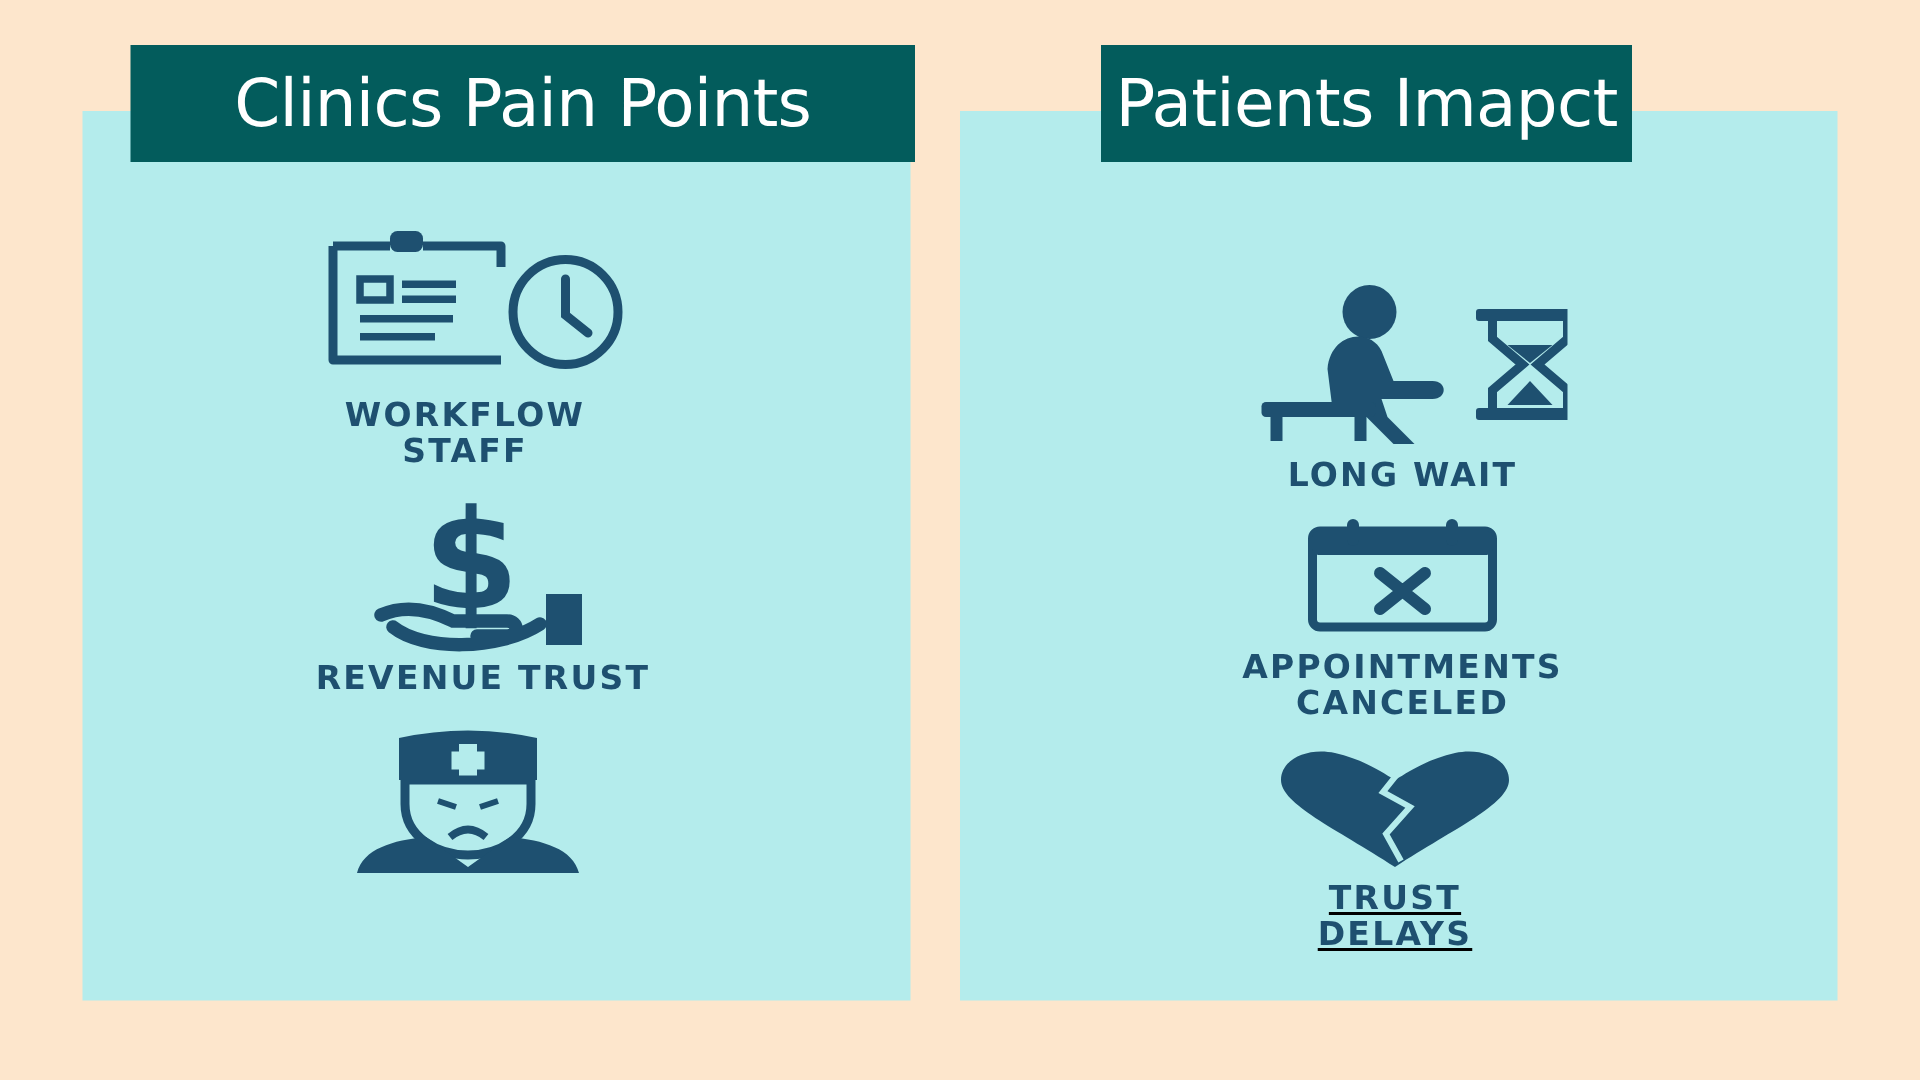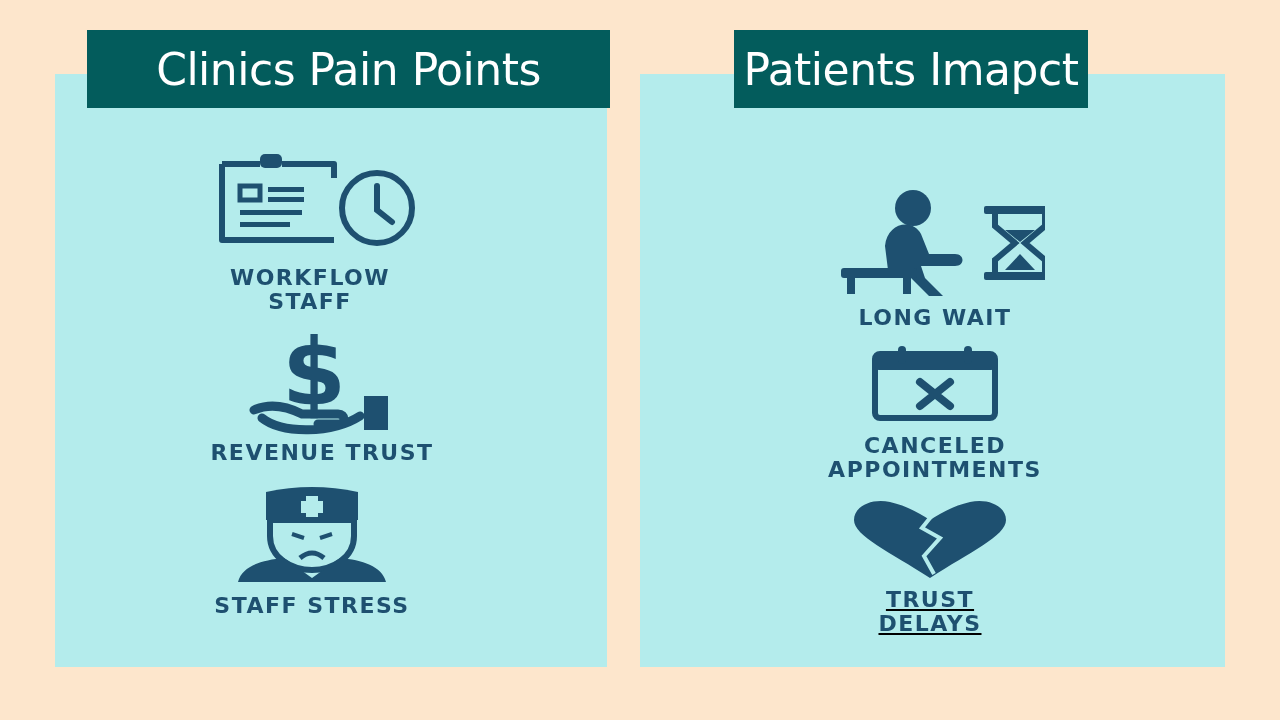--- a/index.html
+++ b/index.html
@@ -77,23 +77,20 @@
 <div class="item" style="left:172px; top:486px; width:280px;">
   <svg width="160" height="96" viewBox="0 0 160 96">
     <path d="M34 6 Q80 -4 126 6 V34 H34 Z" fill="#1e5070"></path>
     <rect x="74" y="10" width="12" height="22" fill="#b4ecec"></rect>
     <rect x="69" y="15" width="22" height="12" fill="#b4ecec"></rect>
     <path d="M38 34 H122 V50 C122 72 100 84 80 84 C60 84 38 72 38 50 Z" fill="#b4ecec" stroke="#1e5070" stroke-width="6"></path>
     <path d="M60 48 L72 52 M100 48 L88 52" stroke="#1e5070" stroke-width="4"></path>
     <path d="M68 72 Q80 62 92 72" fill="none" stroke="#1e5070" stroke-width="5"></path>
     <path d="M6 96 C10 80 30 74 52 72 L80 92 L108 72 C130 74 150 80 154 96 Z" fill="#1e5070"></path>
   </svg>
-  <div class="label" style="margin-top:12px;">
-    <div>STAFF STRESS</div>
-  </div>
 </div>
 
 <div class="item" style="left:810px; top:188px; width:250px;">
   <svg width="220" height="108" viewBox="0 0 220 108">
     <circle cx="88" cy="20" r="18" fill="#1e5070"></circle>
     <path d="M60 58 C62 34 88 30 96 46 L104 66 H130 C140 66 140 78 130 78 H96 L100 90 L118 108 H104 L86 90 H64 Z" fill="#1e5070"></path>
     <rect x="16" y="80" width="76" height="10" rx="3" fill="#1e5070"></rect>
     <rect x="22" y="88" width="8" height="18" fill="#1e5070"></rect>
     <rect x="78" y="88" width="8" height="18" fill="#1e5070"></rect>
     <rect x="160" y="18" width="70" height="8" rx="2" fill="#1e5070" transform="translate(-1,0)"></rect>
@@ -109,22 +106,22 @@
 
 <div class="item" style="left:775px; top:344px; width:320px;">
   <svg width="130" height="78" viewBox="0 0 130 78">
     <rect x="5" y="10" width="120" height="64" rx="5" fill="none" stroke="#1e5070" stroke-width="6"></rect>
     <rect x="5" y="10" width="120" height="16" rx="4" fill="#1e5070"></rect>
     <rect x="28" y="2" width="8" height="18" rx="4" fill="#1e5070"></rect>
     <rect x="94" y="2" width="8" height="18" rx="4" fill="#1e5070"></rect>
     <path d="M50 38 L80 62 M80 38 L50 62" stroke="#1e5070" stroke-width="8" stroke-linecap="round"></path>
   </svg>
   <div class="label" style="margin-top:12px;">
+    <div>APPOINTMENTS</div>
     <div>CANCELED</div>
-    <div>APPOINTMENTS</div>
   </div>
 </div>
 
 <div class="item" style="left:825px; top:500px; width:210px;text-decoration:underline;">
   <svg width="160" height="78" viewBox="0 0 160 78">
     <path d="M80 78 C40 52 4 36 4 20 C4 6 22 -2 40 2 C58 6 70 14 80 20 C90 14 102 6 120 2 C138 -2 156 6 156 20 C156 36 120 52 80 78 Z" fill="#1e5070"></path>
     <path d="M88 8 L72 28 L90 38 L74 56 L84 74" fill="none" stroke="#b4ecec" stroke-width="4"></path>
   </svg>
   <div class="label" style="margin-top:10px;">
     <div>TRUST</div>

